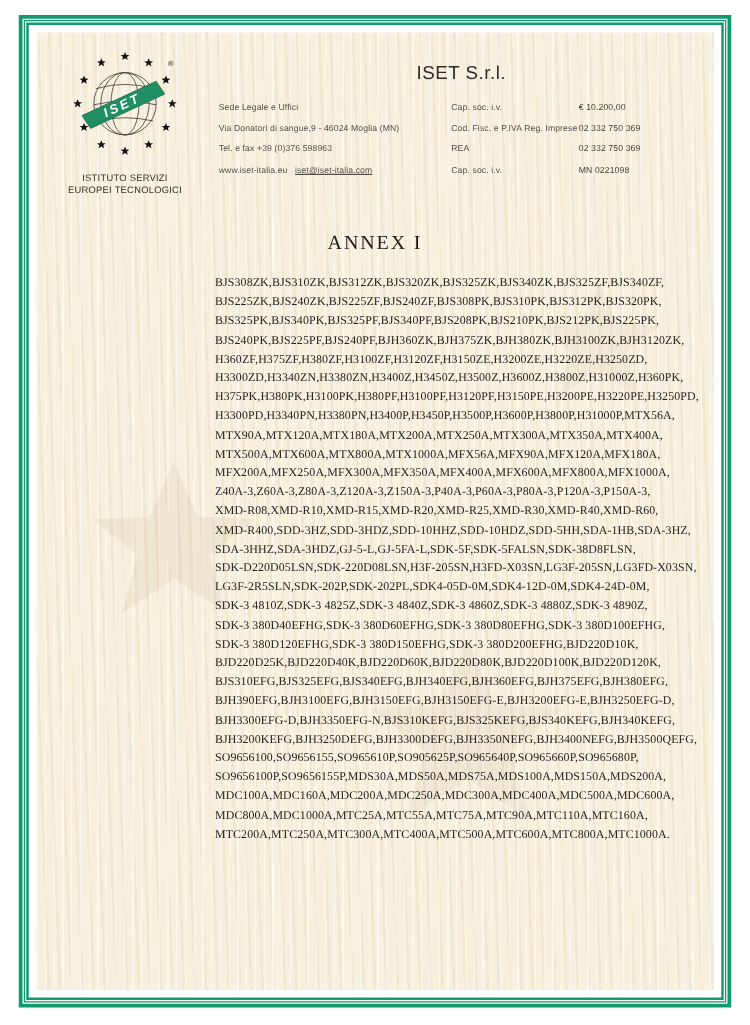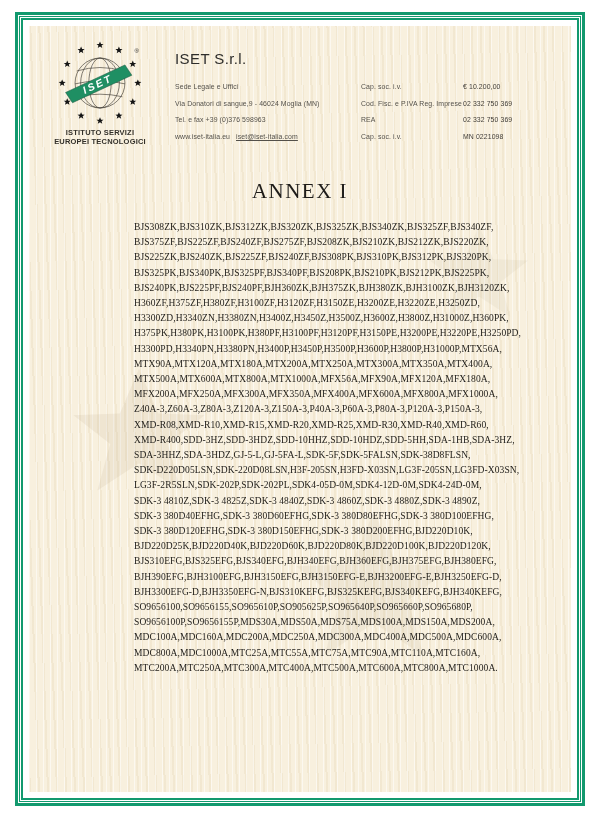--- a/index.html
+++ b/index.html
@@ -29,39 +29,39 @@
     padding-top:10px;
   }
   .wm{position:absolute;pointer-events:none;}
   .content{position:relative;z-index:2;}
 
   
   .header{display:flex;padding:0 8px 0 12px;}
   .logo-col{width:118px;text-align:center;flex:none;}
   .logo{width:90px;height:86px;display:block;margin:4px auto 0 auto;}
   .institute{
-    font-size:7.5px;font-weight:bold;color:#33302a;line-height:9px;letter-spacing:.2px;margin-top:2px;
+    font-size:7.5px;font-weight:normal;color:#33302a;line-height:9px;letter-spacing:.2px;margin-top:12px;
   }
   .info-col{flex:1;padding-left:16px;padding-top:10px;}
-  .company-title{font-size:15px;color:#2e2d2b;letter-spacing:.4px;margin:4px 0 16px 0;}
+  .company-title{font-size:15px;color:#2e2d2b;letter-spacing:.4px;margin:4px 0 16px 0;text-align:center;}
   .info-row{display:flex;align-items:flex-start;height:16.5px;font-size:6.9px;color:#53504a;letter-spacing:.1px;}
   .info-left{width:186px;flex:none;}
   .info-mid{width:102px;flex:none;}
   .info-right{flex:1;color:#403d38;}
   .email{text-decoration:underline;margin-left:6px;}
 
   
   .annex-title{
     text-align:center;margin-top:30px;
-    font-family:"Liberation Serif",serif;font-size:21px;letter-spacing:1.5px;color:#1e1c19;
+    font-family:"Liberation Serif",serif;font-size:16px;letter-spacing:1.5px;color:#1e1c19;
   }
   .annex-body{margin:16px 0 0 105px;}
   .annex-line{
     font-family:"Liberation Serif",serif;font-size:9.5px;line-height:15.2px;
-    color:var(--ink);white-space:nowrap;letter-spacing:.1px;
+    color:var(--ink);white-space:nowrap;letter-spacing:.1px;padding-left:38px;
   }
 </style>
 </head>
 <body>
 
 <div class="f1">
   <div class="f2">
     <div class="f3">
       <div class="paper">
 
@@ -141,21 +141,20 @@
                 </div>
                 <div class="info-mid">Cap. soc. i.v.</div>
                 <div class="info-right">MN 0221098</div>
               </div>
             </div>
           </div>
 
           <div class="annex-title">ANNEX I</div>
           <div class="annex-body">
               <div class="annex-line">BJS308ZK,BJS310ZK,BJS312ZK,BJS320ZK,BJS325ZK,BJS340ZK,BJS325ZF,BJS340ZF,</div>
-              <div class="annex-line">BJS375ZF,BJS225ZF,BJS240ZF,BJS275ZF,BJS208ZK,BJS210ZK,BJS212ZK,BJS220ZK,</div>
               <div class="annex-line">BJS225ZK,BJS240ZK,BJS225ZF,BJS240ZF,BJS308PK,BJS310PK,BJS312PK,BJS320PK,</div>
               <div class="annex-line">BJS325PK,BJS340PK,BJS325PF,BJS340PF,BJS208PK,BJS210PK,BJS212PK,BJS225PK,</div>
               <div class="annex-line">BJS240PK,BJS225PF,BJS240PF,BJH360ZK,BJH375ZK,BJH380ZK,BJH3100ZK,BJH3120ZK,</div>
               <div class="annex-line">H360ZF,H375ZF,H380ZF,H3100ZF,H3120ZF,H3150ZE,H3200ZE,H3220ZE,H3250ZD,</div>
               <div class="annex-line">H3300ZD,H3340ZN,H3380ZN,H3400Z,H3450Z,H3500Z,H3600Z,H3800Z,H31000Z,H360PK,</div>
               <div class="annex-line">H375PK,H380PK,H3100PK,H380PF,H3100PF,H3120PF,H3150PE,H3200PE,H3220PE,H3250PD,</div>
               <div class="annex-line">H3300PD,H3340PN,H3380PN,H3400P,H3450P,H3500P,H3600P,H3800P,H31000P,MTX56A,</div>
               <div class="annex-line">MTX90A,MTX120A,MTX180A,MTX200A,MTX250A,MTX300A,MTX350A,MTX400A,</div>
               <div class="annex-line">MTX500A,MTX600A,MTX800A,MTX1000A,MFX56A,MFX90A,MFX120A,MFX180A,</div>
               <div class="annex-line">MFX200A,MFX250A,MFX300A,MFX350A,MFX400A,MFX600A,MFX800A,MFX1000A,</div>
@@ -165,20 +164,21 @@
               <div class="annex-line">SDA-3HHZ,SDA-3HDZ,GJ-5-L,GJ-5FA-L,SDK-5F,SDK-5FALSN,SDK-38D8FLSN,</div>
               <div class="annex-line">SDK-D220D05LSN,SDK-220D08LSN,H3F-205SN,H3FD-X03SN,LG3F-205SN,LG3FD-X03SN,</div>
               <div class="annex-line">LG3F-2R5SLN,SDK-202P,SDK-202PL,SDK4-05D-0M,SDK4-12D-0M,SDK4-24D-0M,</div>
               <div class="annex-line">SDK-3 4810Z,SDK-3 4825Z,SDK-3 4840Z,SDK-3 4860Z,SDK-3 4880Z,SDK-3 4890Z,</div>
               <div class="annex-line">SDK-3 380D40EFHG,SDK-3 380D60EFHG,SDK-3 380D80EFHG,SDK-3 380D100EFHG,</div>
               <div class="annex-line">SDK-3 380D120EFHG,SDK-3 380D150EFHG,SDK-3 380D200EFHG,BJD220D10K,</div>
               <div class="annex-line">BJD220D25K,BJD220D40K,BJD220D60K,BJD220D80K,BJD220D100K,BJD220D120K,</div>
               <div class="annex-line">BJS310EFG,BJS325EFG,BJS340EFG,BJH340EFG,BJH360EFG,BJH375EFG,BJH380EFG,</div>
               <div class="annex-line">BJH390EFG,BJH3100EFG,BJH3150EFG,BJH3150EFG-E,BJH3200EFG-E,BJH3250EFG-D,</div>
               <div class="annex-line">BJH3300EFG-D,BJH3350EFG-N,BJS310KEFG,BJS325KEFG,BJS340KEFG,BJH340KEFG,</div>
+              <div class="annex-line">BJH3200KEFG,BJH3250DEFG,BJH3300DEFG,BJH3350NEFG,BJH3400NEFG,BJH3500QEFG,</div>
               <div class="annex-line">SO9656100,SO9656155,SO965610P,SO905625P,SO965640P,SO965660P,SO965680P,</div>
               <div class="annex-line">SO9656100P,SO9656155P,MDS30A,MDS50A,MDS75A,MDS100A,MDS150A,MDS200A,</div>
               <div class="annex-line">MDC100A,MDC160A,MDC200A,MDC250A,MDC300A,MDC400A,MDC500A,MDC600A,</div>
               <div class="annex-line">MDC800A,MDC1000A,MTC25A,MTC55A,MTC75A,MTC90A,MTC110A,MTC160A,</div>
               <div class="annex-line">MTC200A,MTC250A,MTC300A,MTC400A,MTC500A,MTC600A,MTC800A,MTC1000A.</div>
             </div>
         </div>
 
       </div>
     </div>

